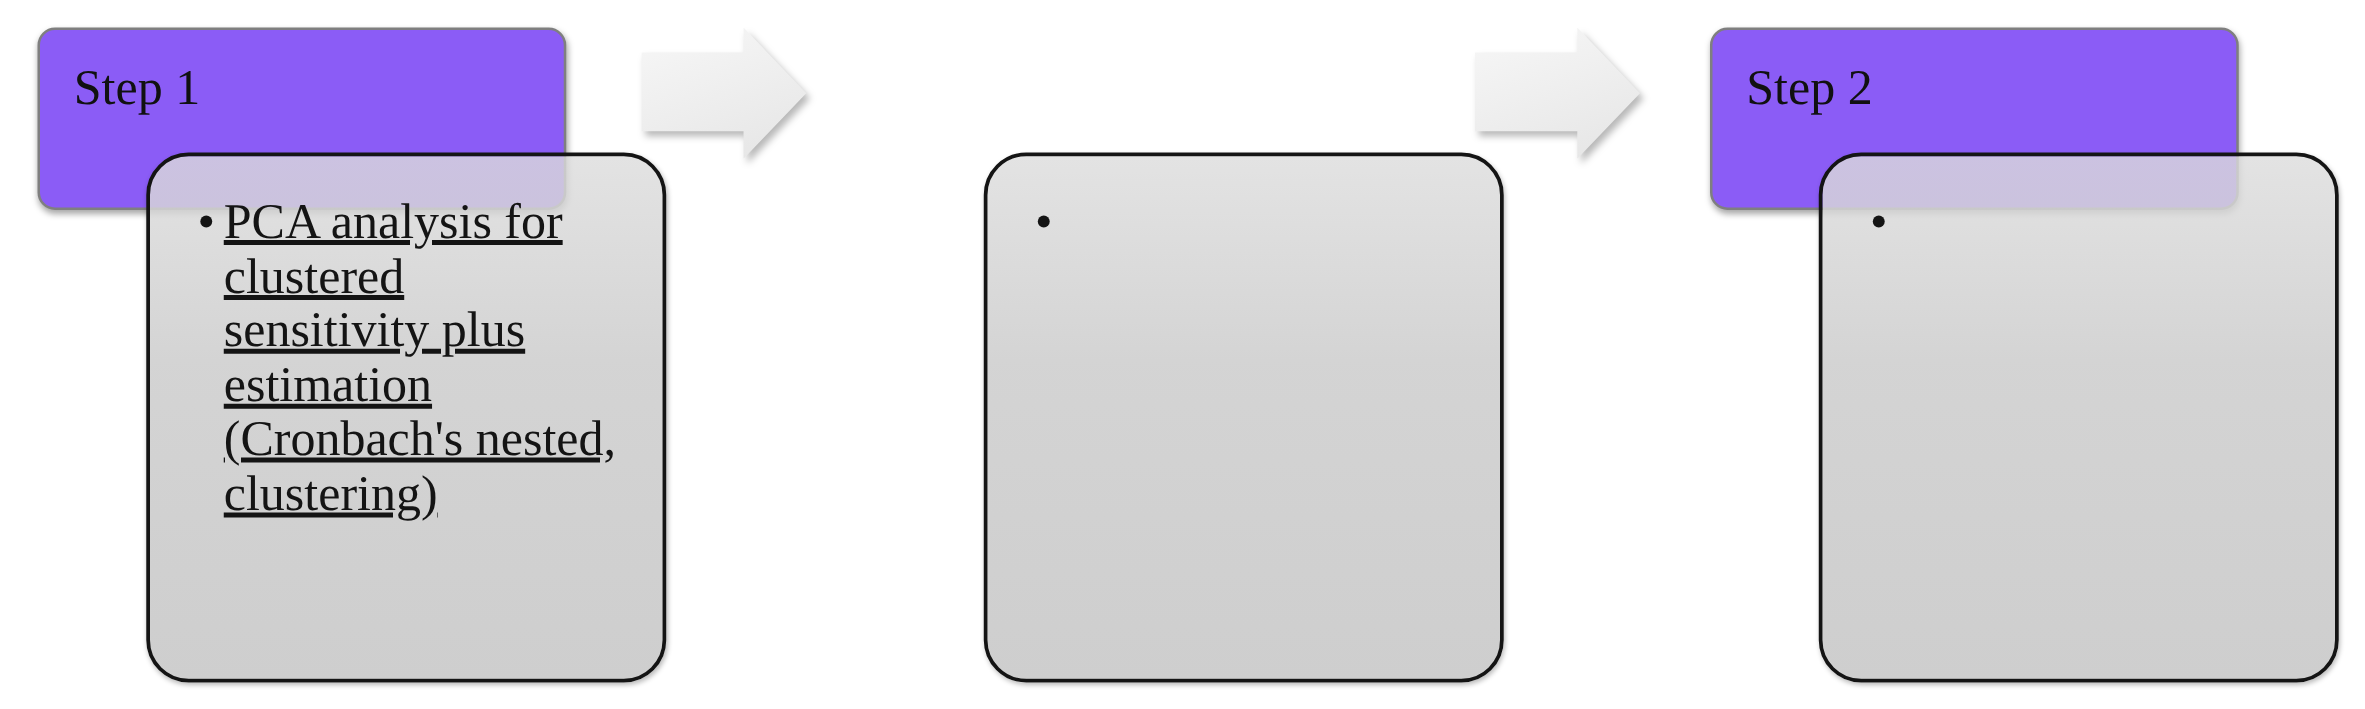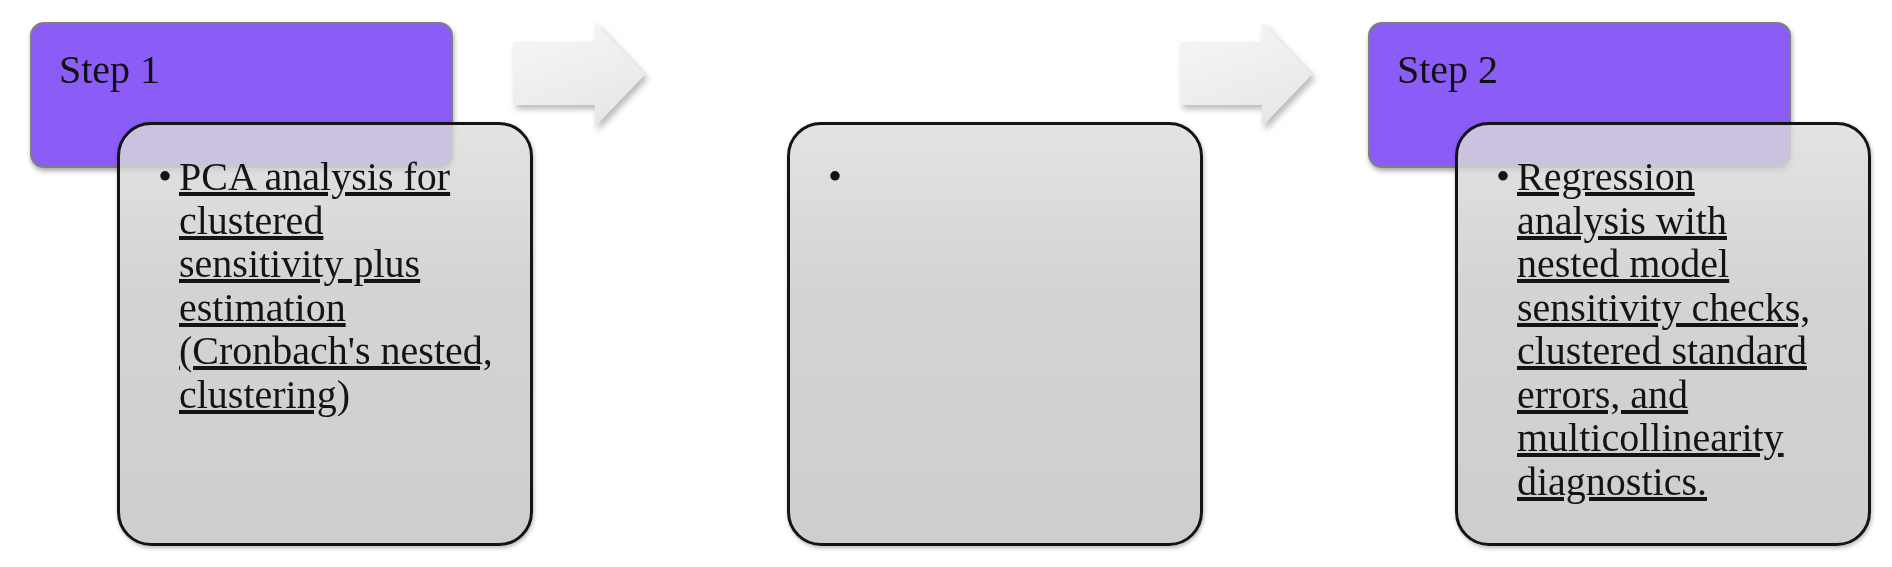--- a/index.html
+++ b/index.html
@@ -109,25 +109,15 @@
   <div class="arrow-shape"></div>
 </div>
 
 <section class="panel p2">
   <div class="label-box">
     <div class="label-text">Step 2</div>
   </div>
   <div class="card">
     <div class="bullet-item">
       <span class="bullet">•</span>
-      <div class="lines">
-        <div>Regression</div>
-        <div>analysis with</div>
-        <div>nested model</div>
-        <div>sensitivity checks,</div>
-        <div>clustered standard</div>
-        <div>errors, and</div>
-        <div>multicollinearity</div>
-        <div>diagnostics.</div>
-      </div>
     </div>
   </div>
 </section>
 
 </body></html>

